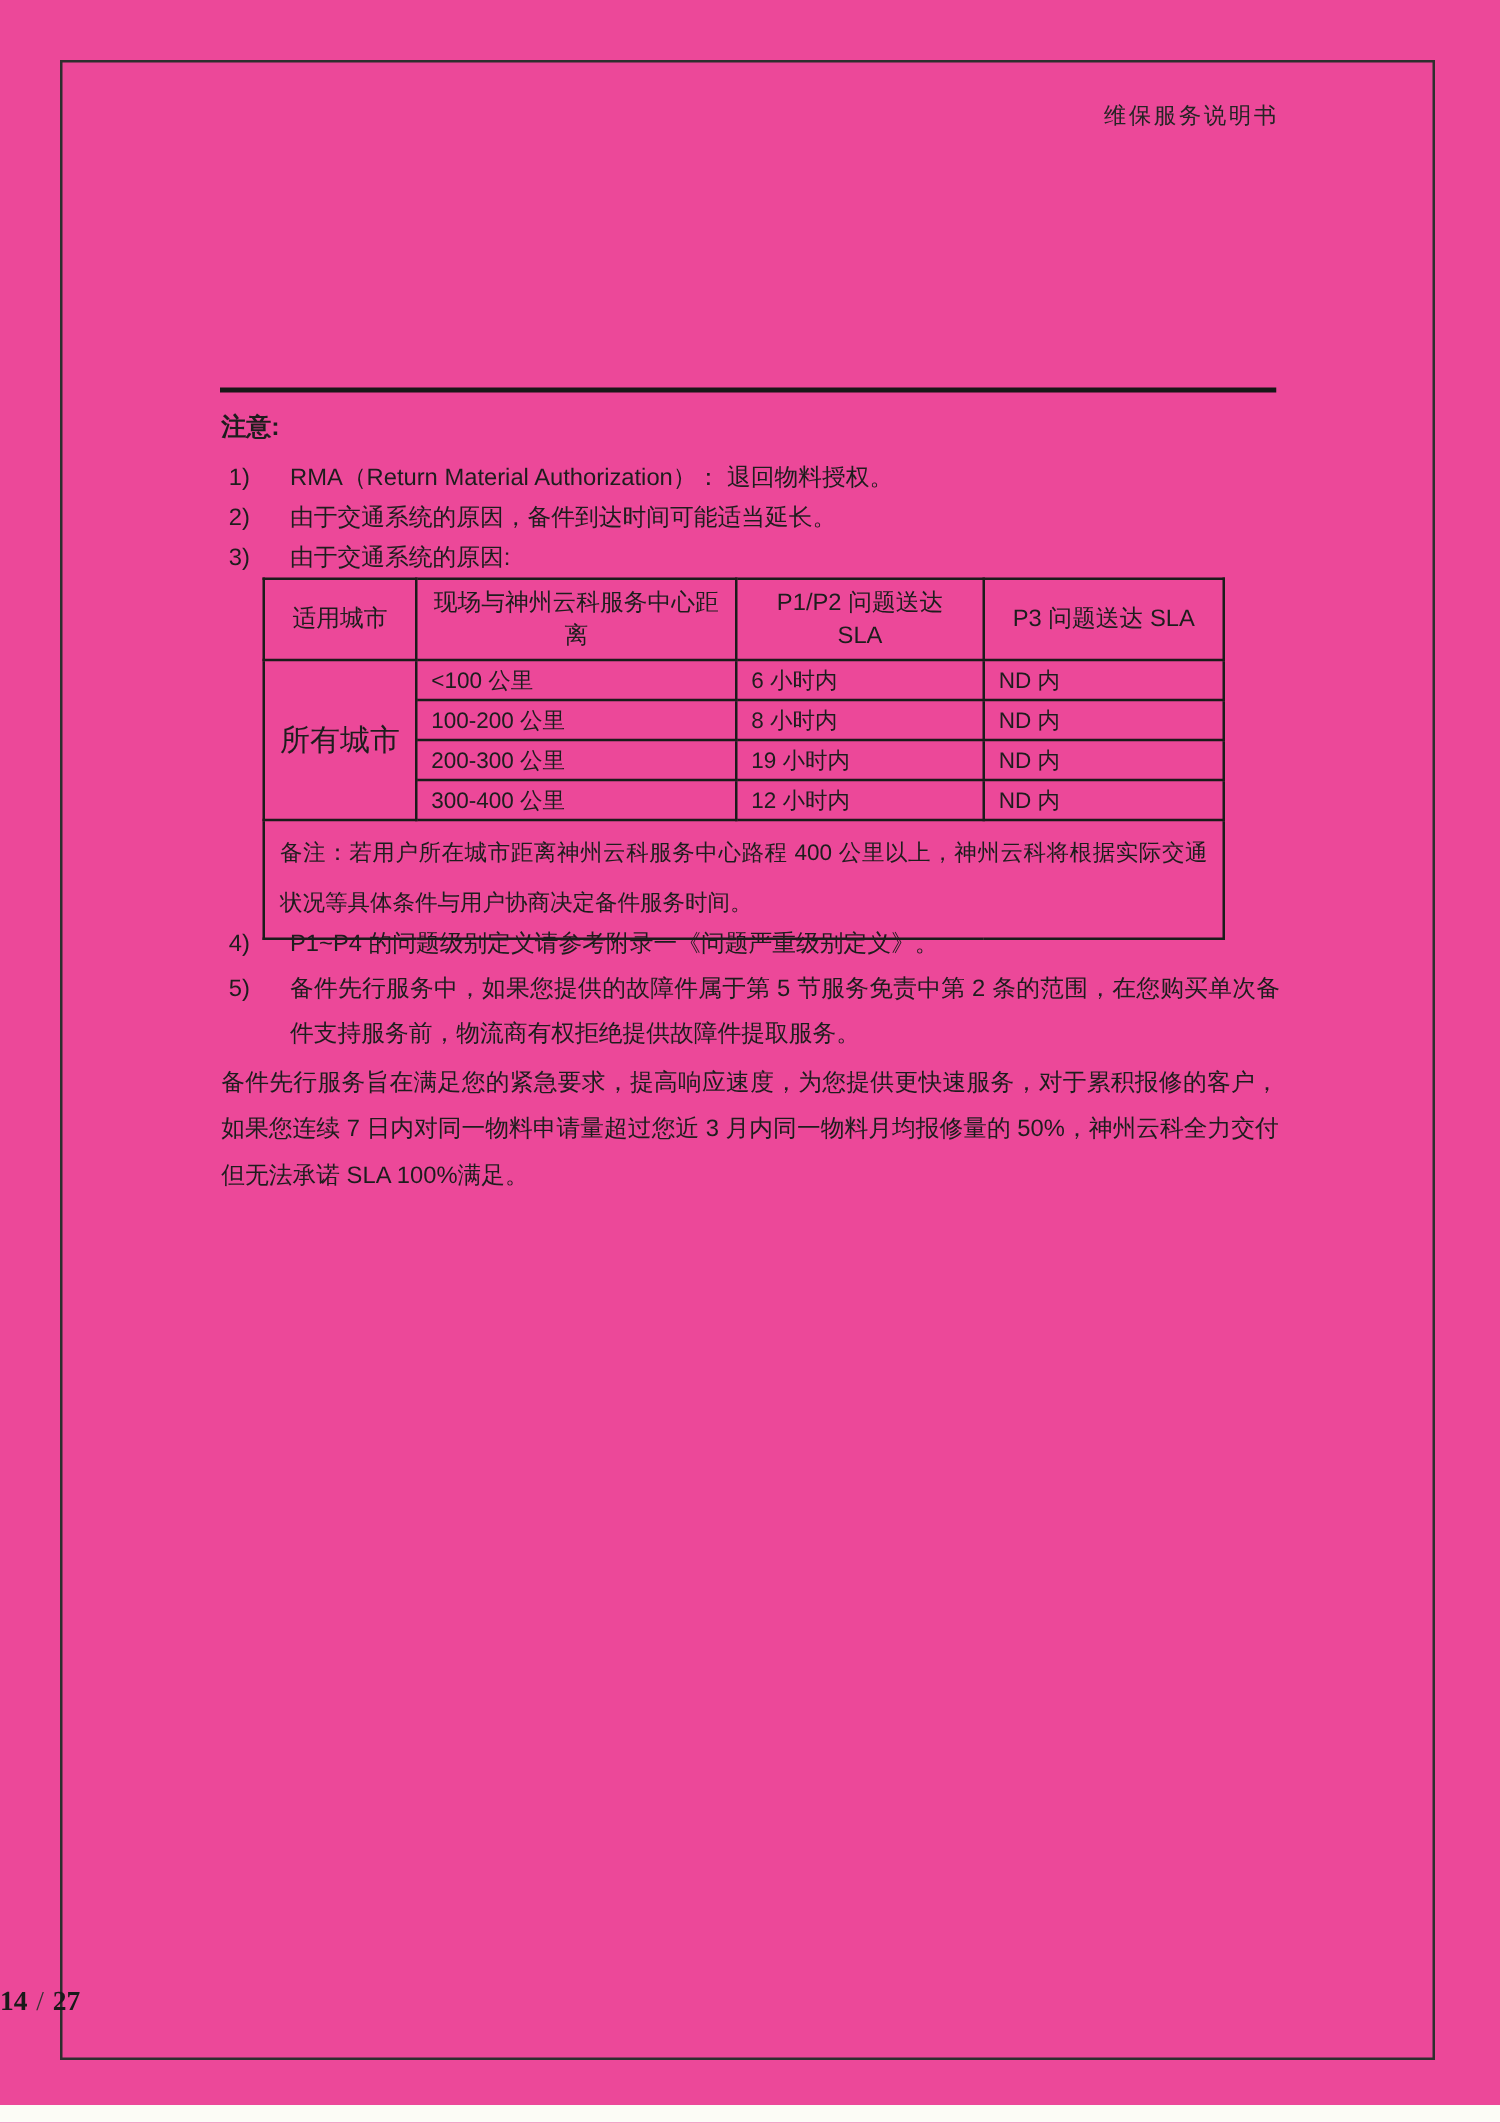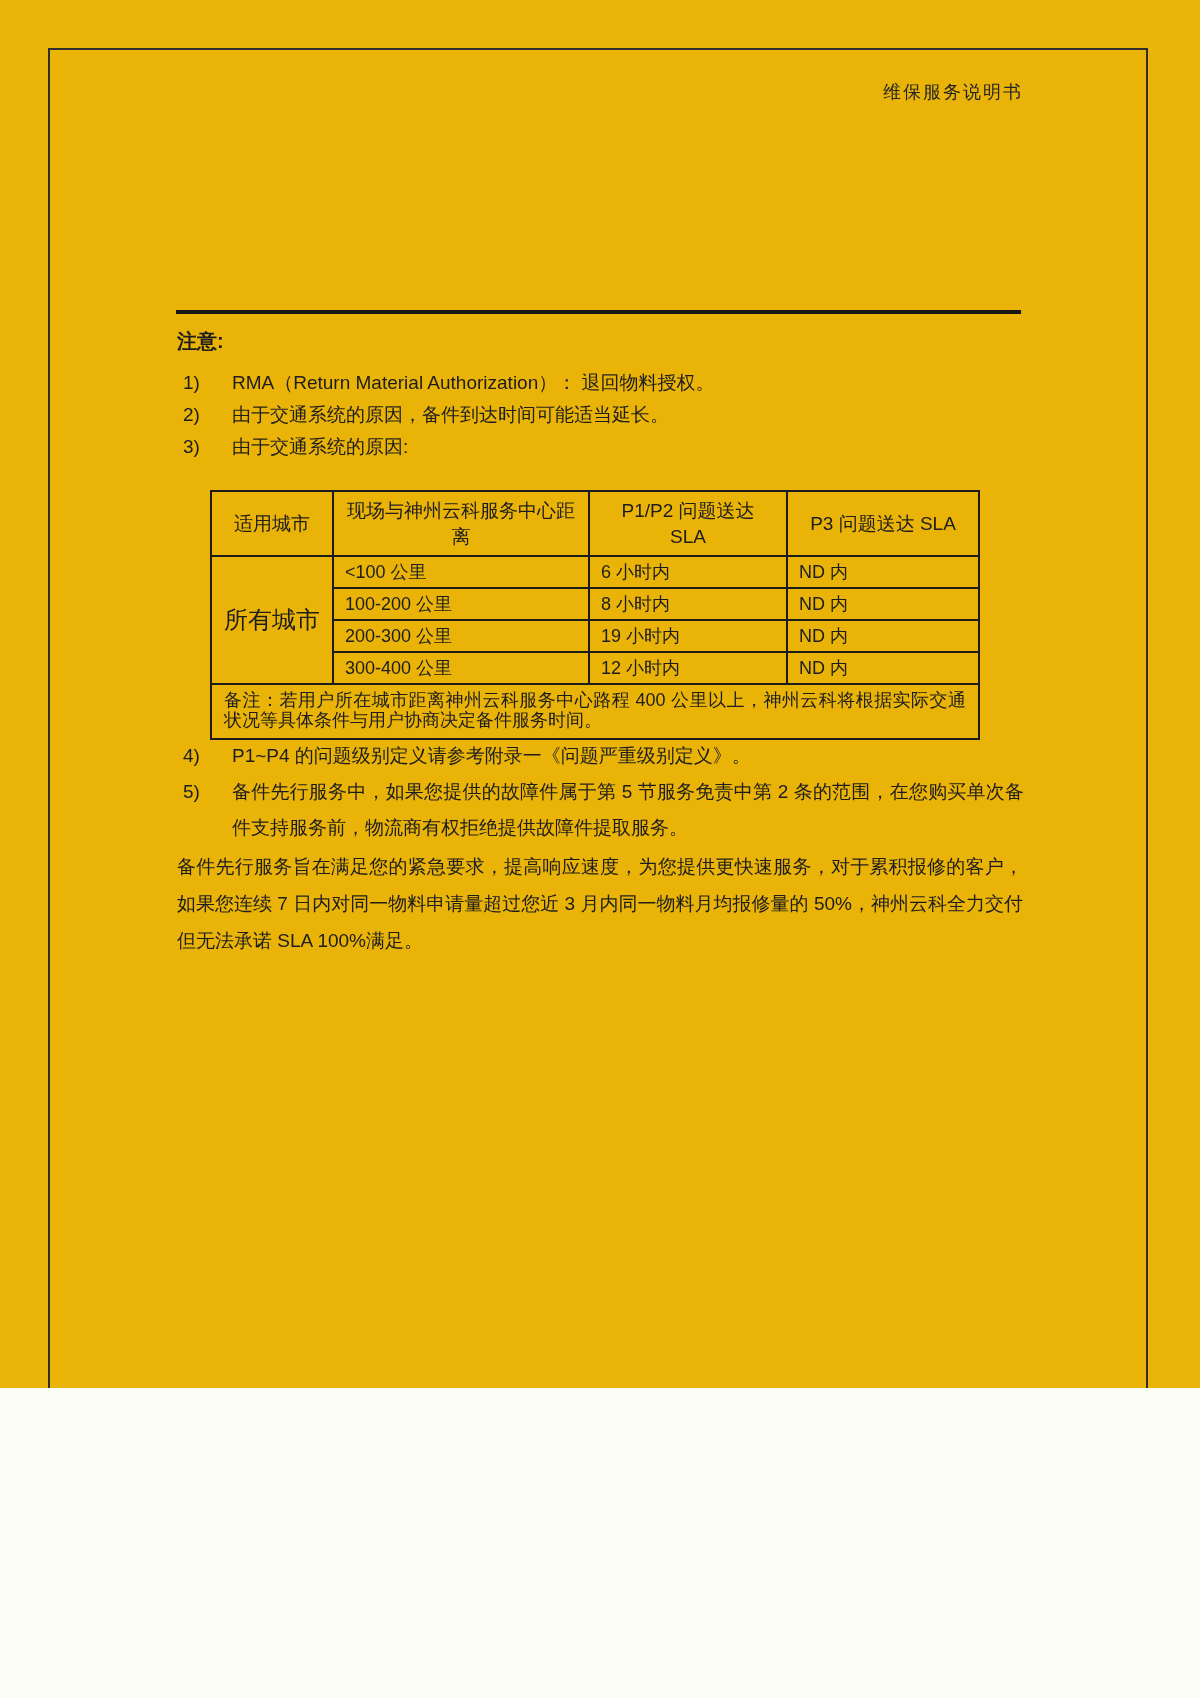--- a/index.html
+++ b/index.html
@@ -1,21 +1,21 @@
 <!DOCTYPE html>
 <html><head>
 <meta charset="utf-8">
 <style>
   html, body { margin: 0; padding: 0; background: #fcfcf6; }
   .page {
     position: relative;
     width: 1200px;
-    height: 1388px;
+    height: 1684px;
     margin: 0 auto;
-    background: #eab308;
+    background: #ec4899;
     font-family: "Liberation Sans", "DejaVu Sans", sans-serif;
     color: #1d1d1d;
     overflow: hidden;
   }
   .page-border {
     position: absolute;
     left: 48px; top: 48px;
     width: 1100px; height: 1600px;
     border: 2px solid #2e2e2e;
     box-sizing: border-box;
@@ -74,41 +74,40 @@
   .li .li-text { flex: 1; text-align: justify; }
   
   .sla-table {
     position: absolute;
     left: 210px; top: 462px;
     width: 768px;
     border-collapse: collapse;
     table-layout: fixed;
     font-size: 18px;
     color: #1d1d1d;
-    margin-top: 28px;
   }
   .sla-table td {
     border: 2px solid #1b1b1b;
     padding: 0 4px 0 11px;
     height: 30px;
     vertical-align: middle;
     overflow: hidden;
   }
   .sla-table tr.head td {
     text-align: center;
     padding: 4px 6px;
     height: 55px;
     font-size: 19px;
     line-height: 26px;
   }
   .sla-table td.city { text-align: center; padding: 0; font-size: 24px; }
   .sla-table td.note {
     padding: 5px 12px 8px 12px;
     height: auto;
-    line-height: 20px;
+    line-height: 40px;
     text-align: justify;
   }
   .closing {
     position: absolute;
     left: 177px; top: 848px;
     width: 846px;
     font-size: 19px;
     line-height: 37px;
     text-align: justify;
   }

